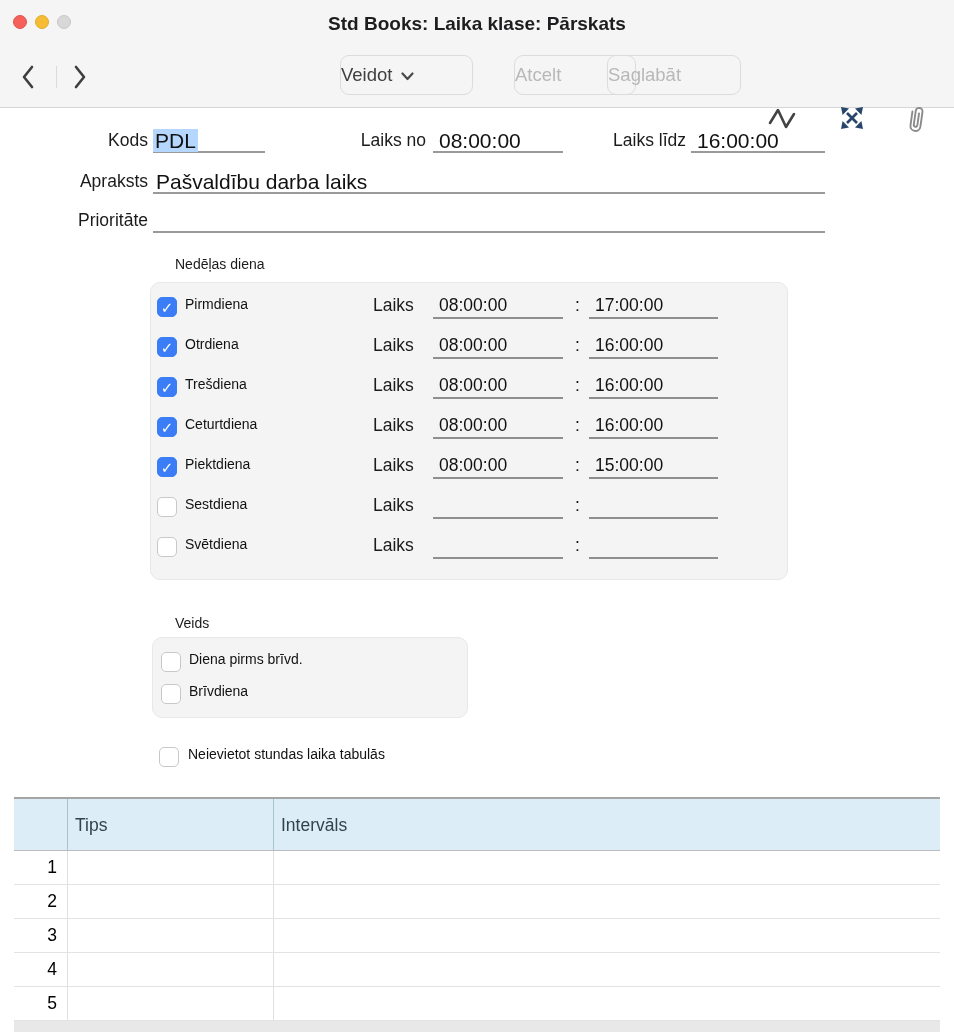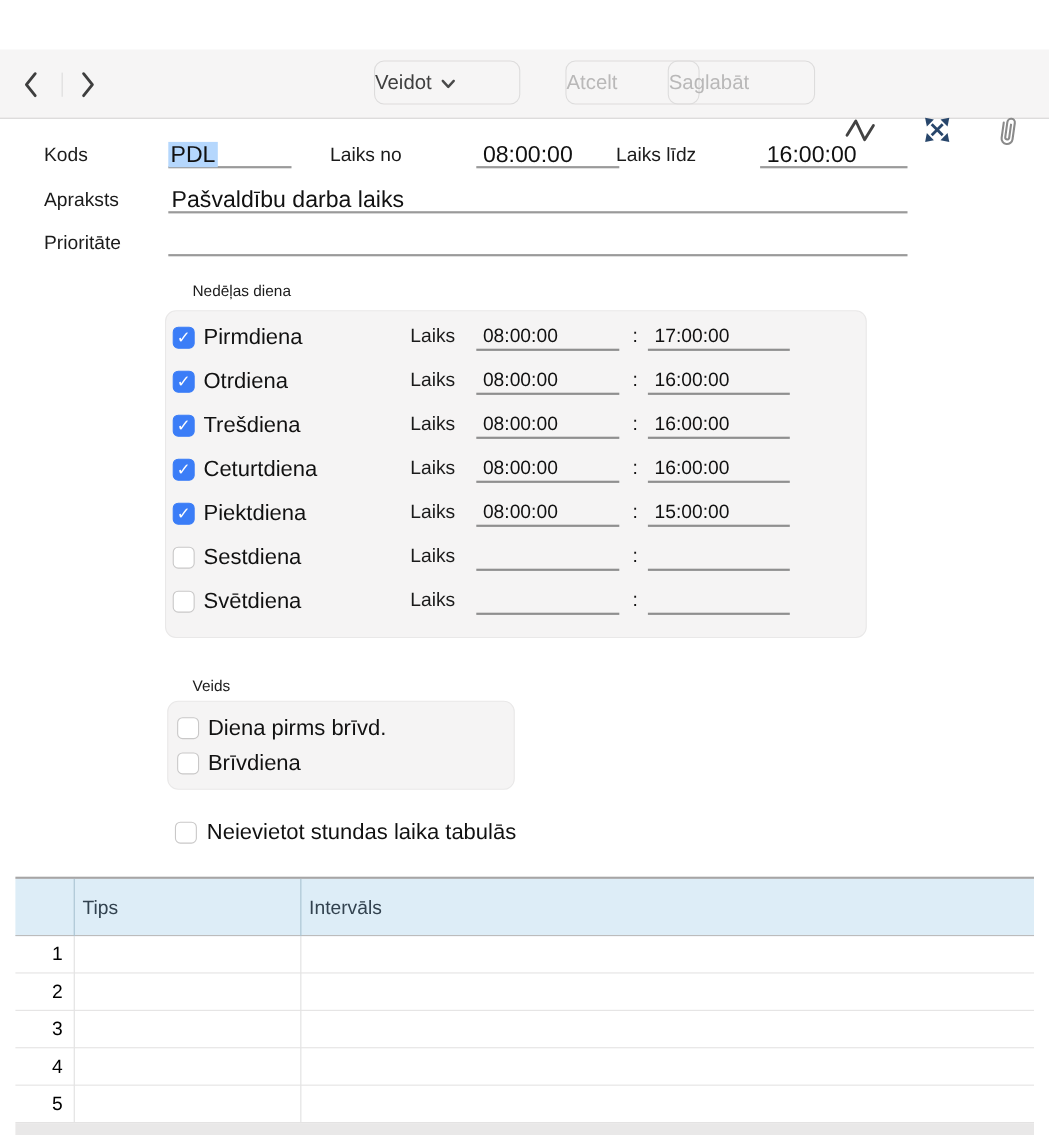--- a/index.html
+++ b/index.html
@@ -28,35 +28,35 @@
           font-family:inherit; font-size:18.5px; color:#3f3f3f; gap:9px; }
   .btn-veidot   { left:340px; width:133px; }
   .btn-atcelt   { left:514px; width:122px;  color:#b9b8b8; }
   .btn-saglabat { left:607px; width:134px; color:#b9b8b8; }
   .toolicon { position:absolute; top:59px; }
   .icon-pulse  { left:766px; }
   .icon-expand { left:838px; }
   .icon-clip   { left:903px; transform:rotate(8deg); }
 
   
-  .flabel { position:absolute; font-size:17.5px; color:#1b1b1b; text-align:left; white-space:nowrap; }
+  .flabel { position:absolute; font-size:17.5px; color:#1b1b1b; text-align:right; white-space:nowrap; }
   .ufield { position:absolute; border-bottom:2px solid #9a9a9a; font-size:21px; color:#111;
             white-space:nowrap; height:24px; line-height:23px; }
   .hl { background:#b5d7fd; padding:0 2px; }
 
   .section-head { position:absolute; font-size:14px; color:#1b1b1b;text-align:right; }
   .panel { position:absolute; background:#f5f4f4; border:1px solid #e9e8e8; border-radius:10px; }
 
   .wrow { position:absolute; left:0; width:100%; height:40px; }
   .cb { position:absolute; width:20px; height:20px; border-radius:5px; background:#ffffff;
         border:1px solid #c9c8c8; }
   .cb.checked { background:#3b7df7; border:1px solid #3b7df7; }
   .cb.checked::after { content:"✓"; position:absolute; left:0; top:0; width:100%; height:100%;
         color:#ffffff; font-size:15px; font-weight:bold; text-align:center; line-height:20px; }
-  .cblabel { position:absolute; font-size:20px; color:#111; white-space:nowrap; }
+  .cblabel { position:absolute; font-size:14px; color:#111; white-space:nowrap; }
   .wlaiks { position:absolute; left:222px; top:8px; font-size:17.5px; color:#1b1b1b; }
   .wfield { position:absolute; top:6px; height:26px; border-bottom:2px solid #8f8f8f;
             font-size:17.5px; color:#111; line-height:25px; padding-left:6px; }
   .wf1 { left:282px; width:130px; }
   .wcolon { position:absolute; left:424px; top:8px; font-size:17.5px; color:#111; }
   .wf2 { left:438px; width:129px; }
 
   
   .grid { position:absolute; left:14px; top:797px; width:926px; height:235px;
           border-top:2px solid #a6a5a5; }
@@ -70,20 +70,26 @@
   .rownum { position:absolute; left:0; top:0; width:53px; height:34px; line-height:33px;
             text-align:right; padding-right:10px; font-size:17.5px; color:#000; }
   .gcell { position:absolute; top:0; height:34px; }
   .grid-footer { position:absolute; left:0; top:222px; width:100%; height:13px; background:#e9e8e8; }
 </style>
 </head>
 <body>
 
 <div class="window">
 
+  <div class="titlebar">
+    <div class="traffic t-red"></div>
+    <div class="traffic t-yellow"></div>
+    <div class="traffic t-gray"></div>
+    <div class="title">Std Books: Laika klase: Pārskats</div>
+  </div>
 
   <div class="toolbar">
     <div class="navchev nav-back">
       <svg width="26" height="30" viewBox="0 0 26 30">
           <path d="M16 5 L8 15 L16 25" stroke="#3e3e3e" stroke-width="2.6" fill="none" stroke-linecap="round" stroke-linejoin="round"></path>
         </svg>
     </div>
     <div class="navdivider"></div>
     <div class="navchev nav-fwd">
       <svg width="26" height="30" viewBox="0 0 26 30">

